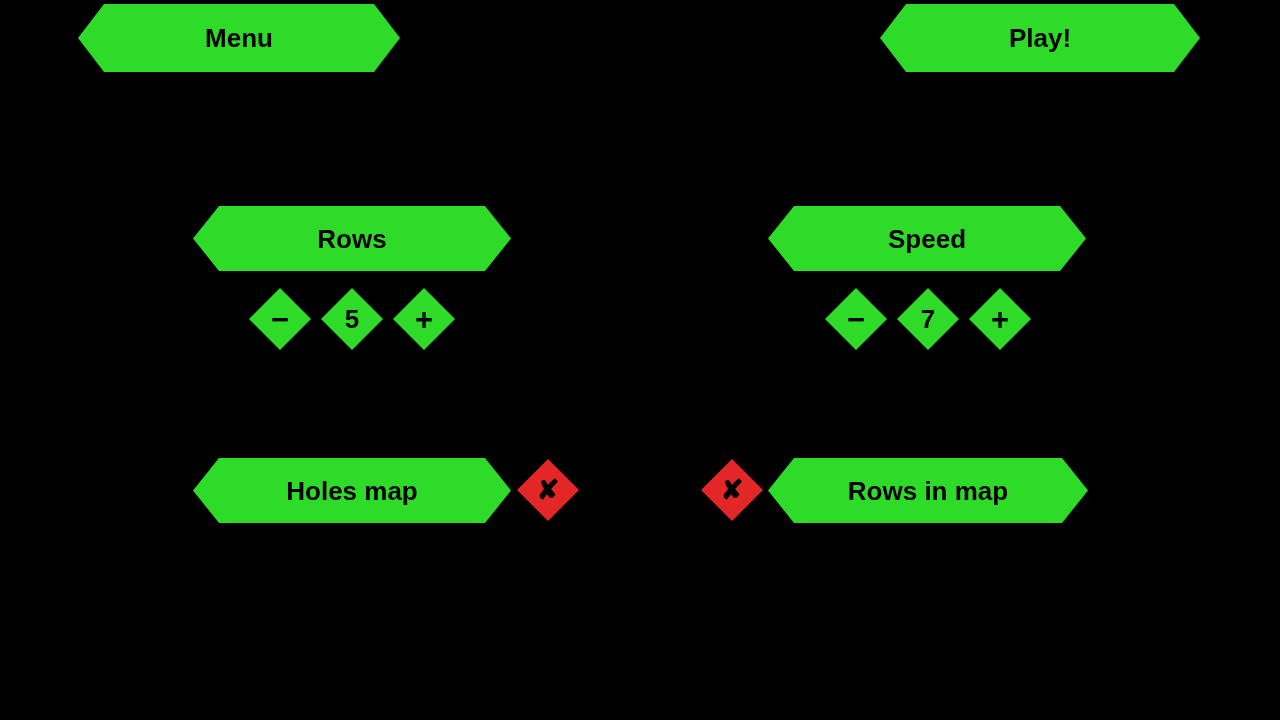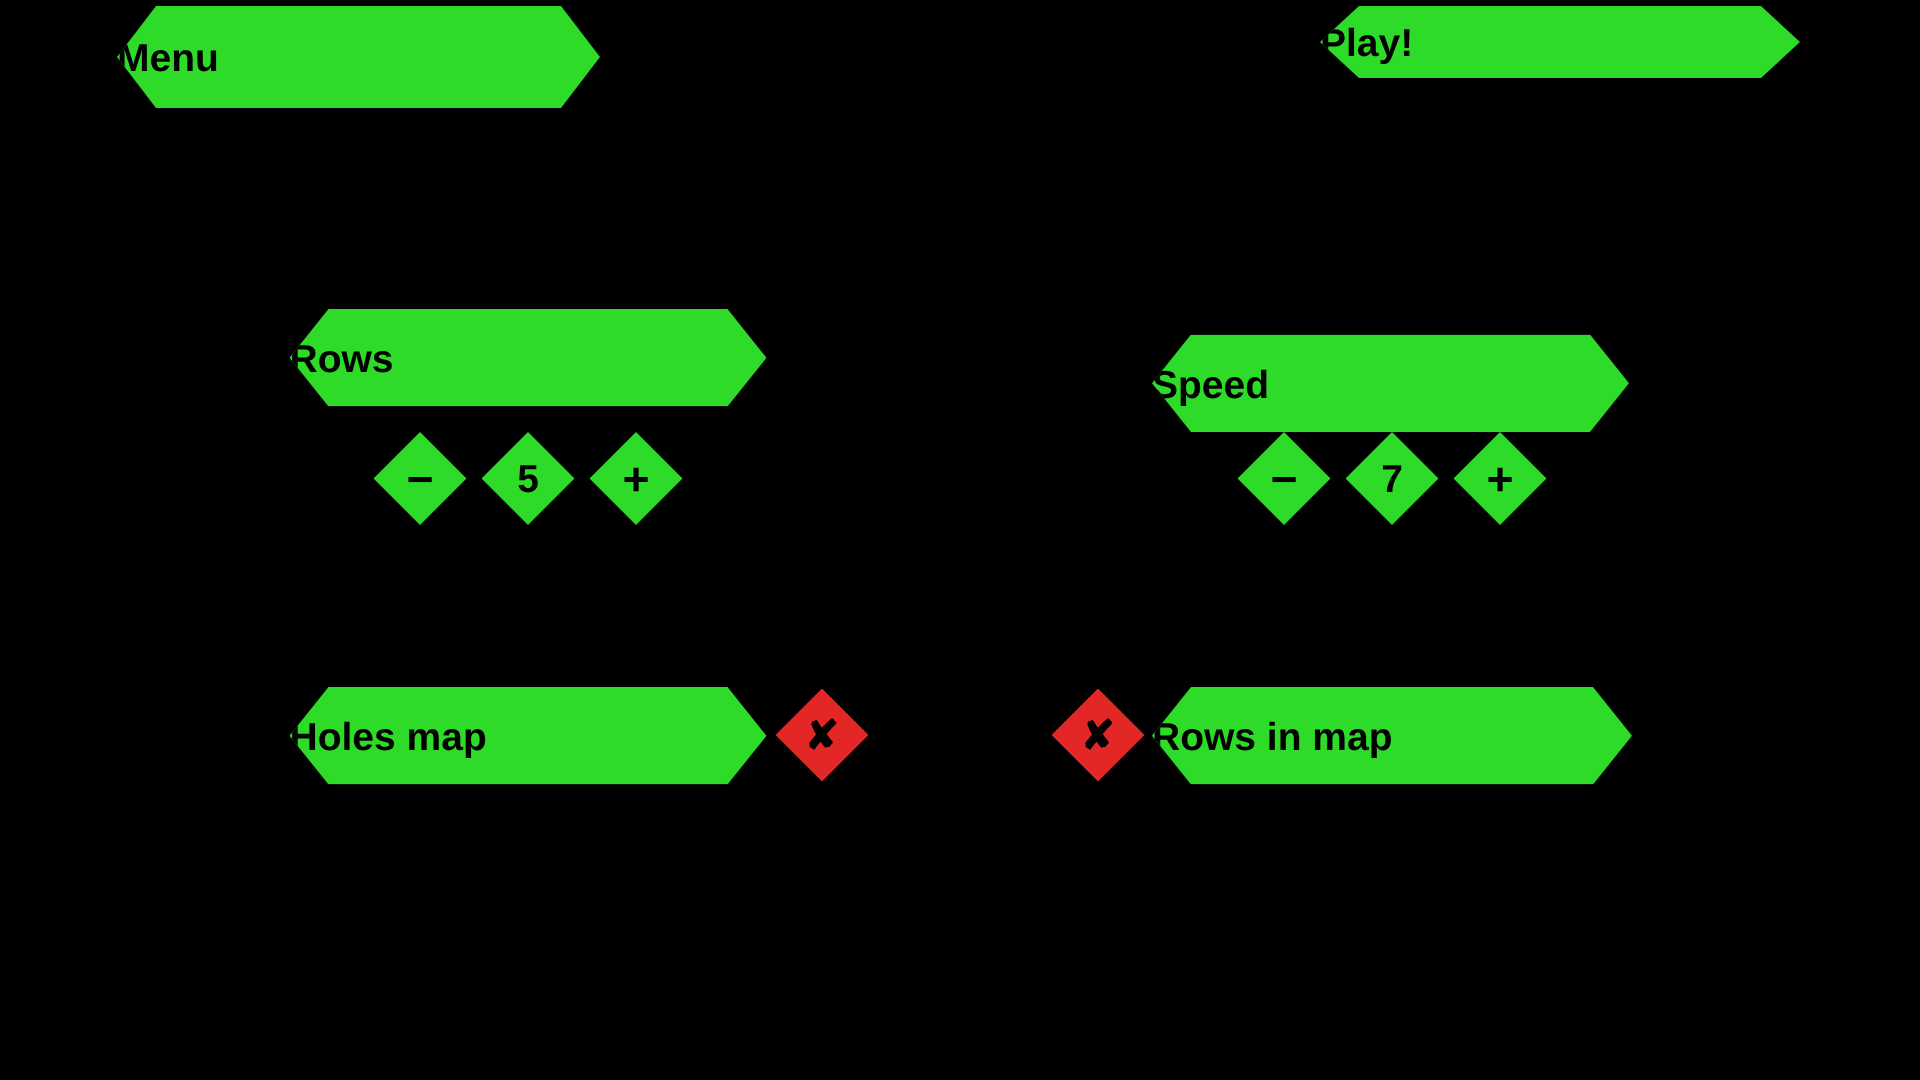--- a/index.html
+++ b/index.html
@@ -24,21 +24,21 @@
   }
 
   
   .hex {
     position: absolute;
     background: #2edb28;
     -webkit-clip-path: polygon(0% 50%, 26px 0%, calc(100% - 26px) 0%, 100% 50%, calc(100% - 26px) 100%, 26px 100%);
     clip-path: polygon(0% 50%, 26px 0%, calc(100% - 26px) 0%, 100% 50%, calc(100% - 26px) 100%, 26px 100%);
     display: flex;
     align-items: center;
-    justify-content: flex-start;
+    justify-content: center;
     box-sizing: border-box;
     user-select: none;
   }
   .hex .hex-label {
     color: #000000;
     font-weight: bold;
     line-height: 1;
     white-space: nowrap;
   }
 
@@ -61,26 +61,26 @@
     font-weight: bold;
     font-size: 26px;
     line-height: 1;
     text-align: center;
   }
   .diamond .dia-label.sign  { font-size: 31px; }
   .diamond .dia-label.cross { font-size: 27px; }
 
   
   #btn-menu  { left: 78px;  top: 4px;   width: 322px; height: 68px; }
-  #btn-play  { left: 880px; top: 4px;   width: 320px; height: 48px; }
+  #btn-play  { left: 880px; top: 4px;   width: 320px; height: 68px; }
   #btn-menu .hex-label,
   #btn-play .hex-label { font-size: 26px; }
 
   #label-rows  { left: 193px; top: 206px; width: 318px; height: 65px; }
-  #label-speed { left: 768px; top: 206px; width: 318px; height: 65px; margin-top: 17px; }
+  #label-speed { left: 768px; top: 206px; width: 318px; height: 65px; }
   #label-rows .hex-label,
   #label-speed .hex-label { font-size: 26px; }
 
   #rows-minus { left: 249px; top: 288px; }
   #rows-value { left: 321px; top: 288px; }
   #rows-plus  { left: 393px; top: 288px; }
 
   #speed-minus { left: 825px; top: 288px; }
   #speed-value { left: 897px; top: 288px; }
   #speed-plus  { left: 969px; top: 288px; }

